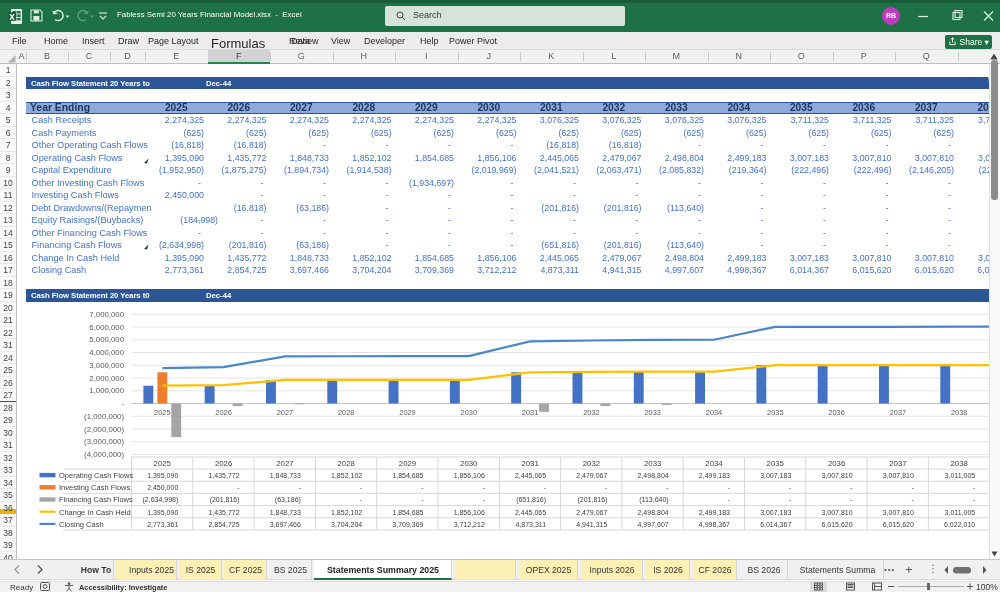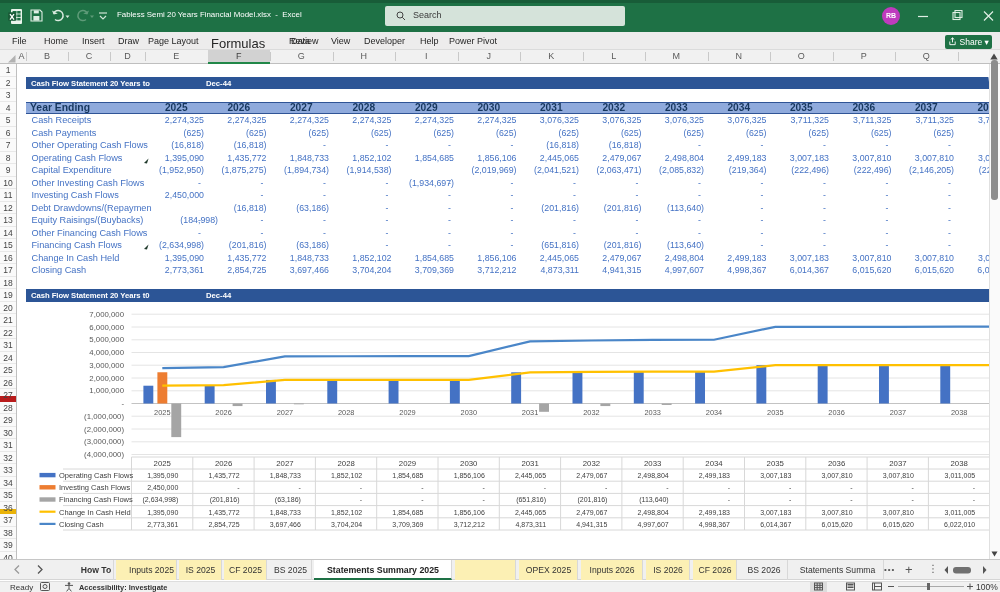--- a/index.html
+++ b/index.html
@@ -134,21 +134,21 @@
 <div style="position:absolute;left:0;top:200.5px;width:16px;height:12.5px;border-bottom:1px solid #E8E8E8;text-align:center;font-size:8.5px;line-height:12.5px;color:#444;">17</div>
 <div style="position:absolute;left:0;top:213.0px;width:16px;height:12.5px;border-bottom:1px solid #E8E8E8;text-align:center;font-size:8.5px;line-height:12.5px;color:#444;">18</div>
 <div style="position:absolute;left:0;top:225.5px;width:16px;height:12.5px;border-bottom:1px solid #E8E8E8;text-align:center;font-size:8.5px;line-height:12.5px;color:#444;">19</div>
 <div style="position:absolute;left:0;top:238.0px;width:16px;height:12.5px;border-bottom:1px solid #E8E8E8;text-align:center;font-size:8.5px;line-height:12.5px;color:#444;">20</div>
 <div style="position:absolute;left:0;top:250.5px;width:16px;height:12.5px;border-bottom:1px solid #E8E8E8;text-align:center;font-size:8.5px;line-height:12.5px;color:#444;">21</div>
 <div style="position:absolute;left:0;top:263.0px;width:16px;height:12.5px;border-bottom:1px solid #E8E8E8;text-align:center;font-size:8.5px;line-height:12.5px;color:#444;">22</div>
 <div style="position:absolute;left:0;top:275.5px;width:16px;height:12.5px;border-bottom:1px solid #E8E8E8;text-align:center;font-size:8.5px;line-height:12.5px;color:#444;">31</div>
 <div style="position:absolute;left:0;top:288.0px;width:16px;height:12.5px;border-bottom:1px solid #E8E8E8;text-align:center;font-size:8.5px;line-height:12.5px;color:#444;">24</div>
 <div style="position:absolute;left:0;top:300.5px;width:16px;height:12.5px;border-bottom:1px solid #E8E8E8;text-align:center;font-size:8.5px;line-height:12.5px;color:#444;">25</div>
 <div style="position:absolute;left:0;top:313.0px;width:16px;height:12.5px;border-bottom:1px solid #E8E8E8;text-align:center;font-size:8.5px;line-height:12.5px;color:#444;">26</div>
-<div style="position:absolute;left:0;top:325.5px;width:16px;height:12.5px;border-bottom:6px solid #b91c1c;text-align:center;font-size:8.5px;line-height:12.5px;color:#444;">27</div>
+<div style="position:absolute;left:0;top:325.5px;width:16px;height:12.5px;border-bottom:1px solid #b91c1c;text-align:center;font-size:8.5px;line-height:12.5px;color:#444;">27</div>
 <div style="position:absolute;left:0;top:338.0px;width:16px;height:12.5px;border-bottom:1px solid #E8E8E8;text-align:center;font-size:8.5px;line-height:12.5px;color:#444;">28</div>
 <div style="position:absolute;left:0;top:350.5px;width:16px;height:12.5px;border-bottom:1px solid #E8E8E8;text-align:center;font-size:8.5px;line-height:12.5px;color:#444;">29</div>
 <div style="position:absolute;left:0;top:363.0px;width:16px;height:12.5px;border-bottom:1px solid #E8E8E8;text-align:center;font-size:8.5px;line-height:12.5px;color:#444;">30</div>
 <div style="position:absolute;left:0;top:375.5px;width:16px;height:12.5px;border-bottom:1px solid #E8E8E8;text-align:center;font-size:8.5px;line-height:12.5px;color:#444;">31</div>
 <div style="position:absolute;left:0;top:388.0px;width:16px;height:12.5px;border-bottom:1px solid #E8E8E8;text-align:center;font-size:8.5px;line-height:12.5px;color:#444;">32</div>
 <div style="position:absolute;left:0;top:400.5px;width:16px;height:12.5px;border-bottom:1px solid #E8E8E8;text-align:center;font-size:8.5px;line-height:12.5px;color:#444;">33</div>
 <div style="position:absolute;left:0;top:413.0px;width:16px;height:12.5px;border-bottom:1px solid #E8E8E8;text-align:center;font-size:8.5px;line-height:12.5px;color:#444;">34</div>
 <div style="position:absolute;left:0;top:425.5px;width:16px;height:12.5px;border-bottom:1px solid #E8E8E8;text-align:center;font-size:8.5px;line-height:12.5px;color:#444;">35</div>
 <div style="position:absolute;left:0;top:438.0px;width:16px;height:12.5px;border-bottom:5px solid #eab308;text-align:center;font-size:8.5px;line-height:12.5px;color:#444;">36</div>
 <div style="position:absolute;left:0;top:450.5px;width:16px;height:12.5px;border-bottom:1px solid #E8E8E8;text-align:center;font-size:8.5px;line-height:12.5px;color:#444;">37</div>

